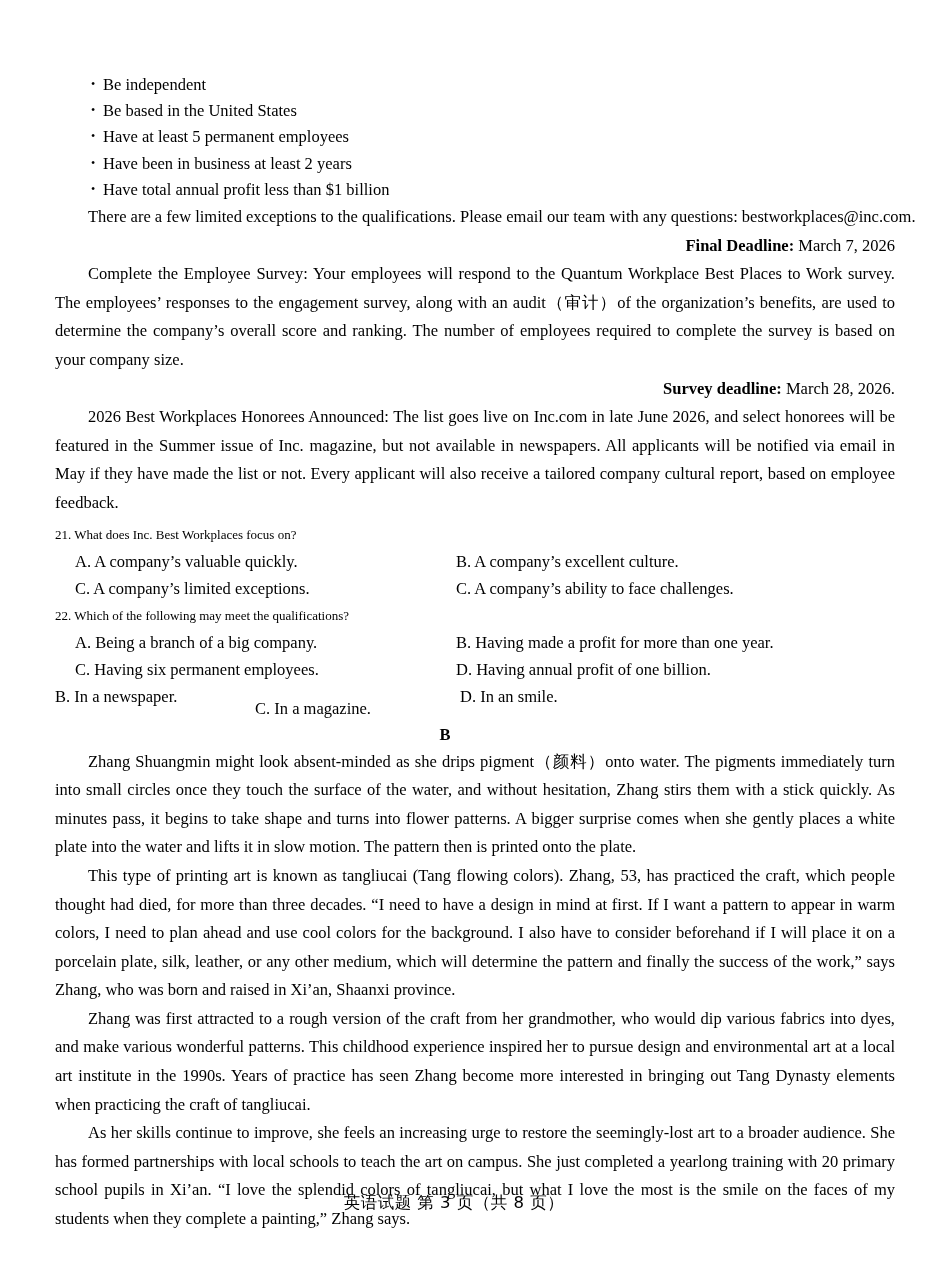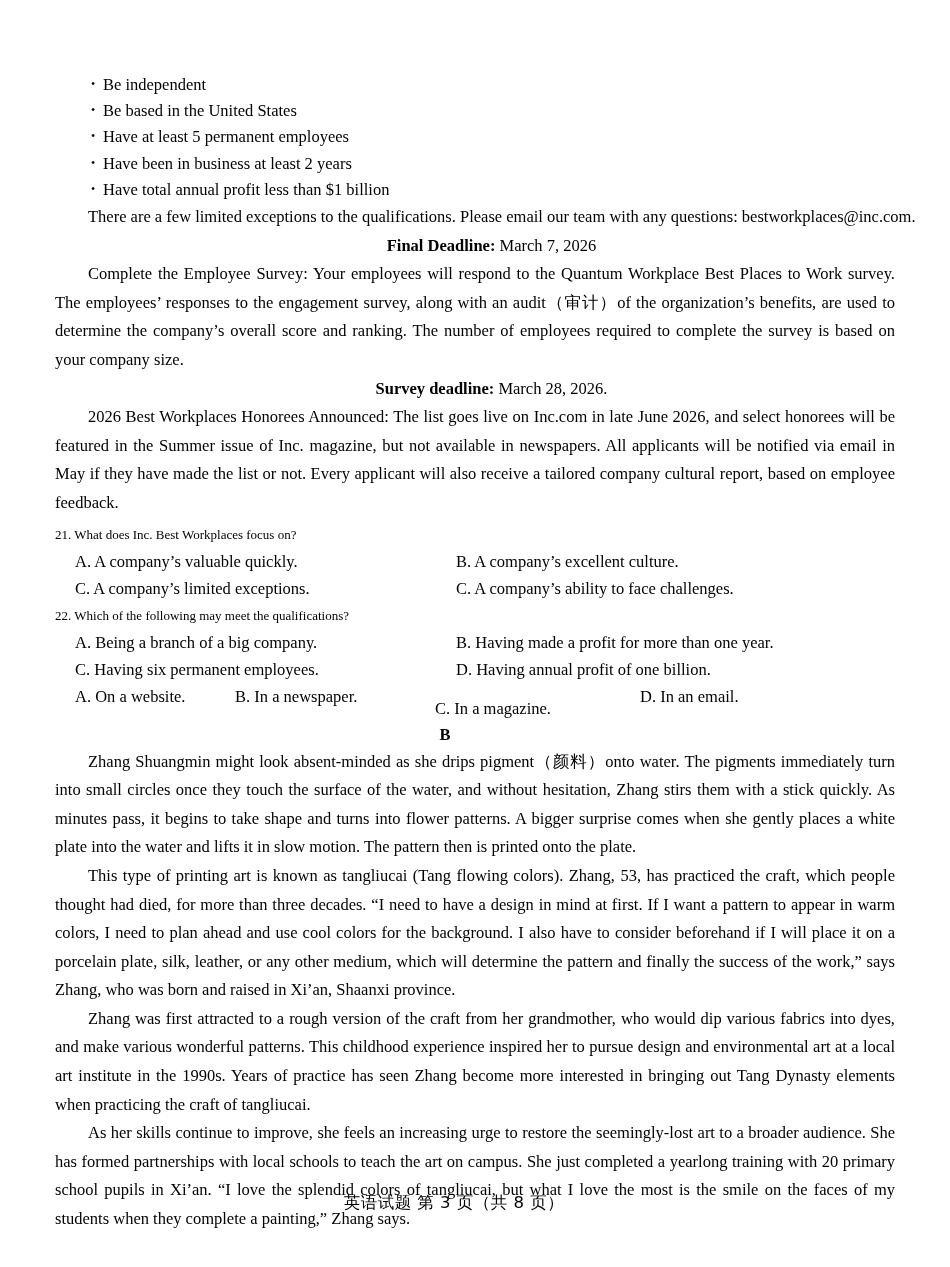--- a/index.html
+++ b/index.html
@@ -55,21 +55,21 @@
   .para {
     font-size: 16.5px;
     line-height: 28.6px;
     text-align: justify;
     text-justify: inter-word;
     margin: 0;
     text-indent: 33px;
   }
   .para.nowrap-line {
     white-space: nowrap;
-    text-align: center;
+    text-align: right;
   }
   .bold { font-weight: bold; }
 
   
   .question {
     font-size: 13px;
     line-height: 27px;
     margin: 0;
     text-indent: 0;
     white-space: nowrap;
@@ -163,24 +163,23 @@
     <div class="options-row">
       <span class="opt opt-a">A. Being a branch of a big company.</span>
       <span class="opt opt-b">B. Having made a profit for more than one year.</span>
     </div>
     <div class="options-row">
       <span class="opt opt-a">C. Having six permanent employees.</span>
       <span class="opt opt-b">D. Having annual profit of one billion.</span>
     </div>
 
     <div class="options-row-4">
-      <span class="opt4-1">A. On a website.</span>
       <span class="opt4-2">B. In a newspaper.</span>
       <span class="opt4-3">C. In a magazine.</span>
-      <span class="opt4-4">D. In an email.</span>
+      <span class="opt4-4">D. In an smile.</span>
     </div>
 
     <p class="section-marker">B</p>
 
     <p class="para">Zhang Shuangmin might look absent-minded as she drips pigment（颜料）onto water. The pigments immediately turn into small circles once they touch the surface of the water, and without hesitation, Zhang stirs them with a stick quickly. As minutes pass, it begins to take shape and turns into flower patterns. A bigger surprise comes when she gently places a white plate into the water and lifts it in slow motion. The pattern then is printed onto the plate.</p>
     <p class="para">This type of printing art is known as tangliucai (Tang flowing colors). Zhang, 53, has practiced the craft, which people thought had died, for more than three decades. “I need to have a design in mind at first. If I want a pattern to appear in warm colors, I need to plan ahead and use cool colors for the background. I also have to consider beforehand if I will place it on a porcelain plate, silk, leather, or any other medium, which will determine the pattern and finally the success of the work,” says Zhang, who was born and raised in Xi’an, Shaanxi province.</p>
     <p class="para">Zhang was first attracted to a rough version of the craft from her grandmother, who would dip various fabrics into dyes, and make various wonderful patterns. This childhood experience inspired her to pursue design and environmental art at a local art institute in the 1990s. Years of practice has seen Zhang become more interested in bringing out Tang Dynasty elements when practicing the craft of tangliucai.</p>
     <p class="para">As her skills continue to improve, she feels an increasing urge to restore the seemingly-lost art to a broader audience. She has formed partnerships with local schools to teach the art on campus. She just completed a yearlong training with 20 primary school pupils in Xi’an. “I love the splendid colors of tangliucai, but what I love the most is the smile on the faces of my students when they complete a painting,” Zhang says.</p>
 
   </div>

